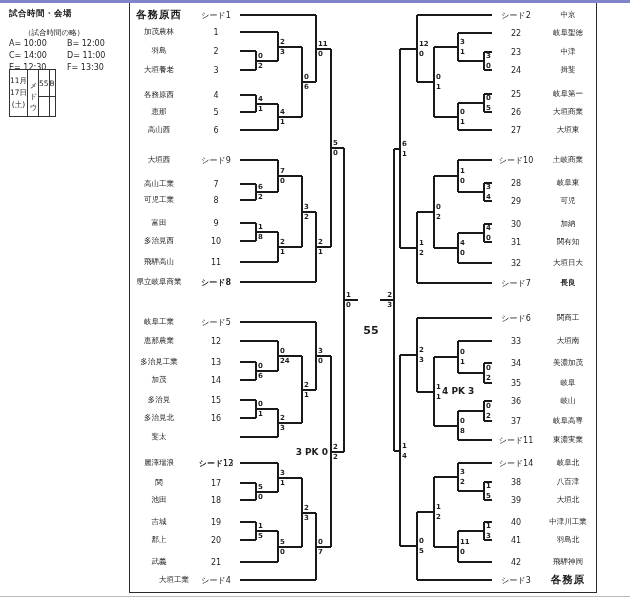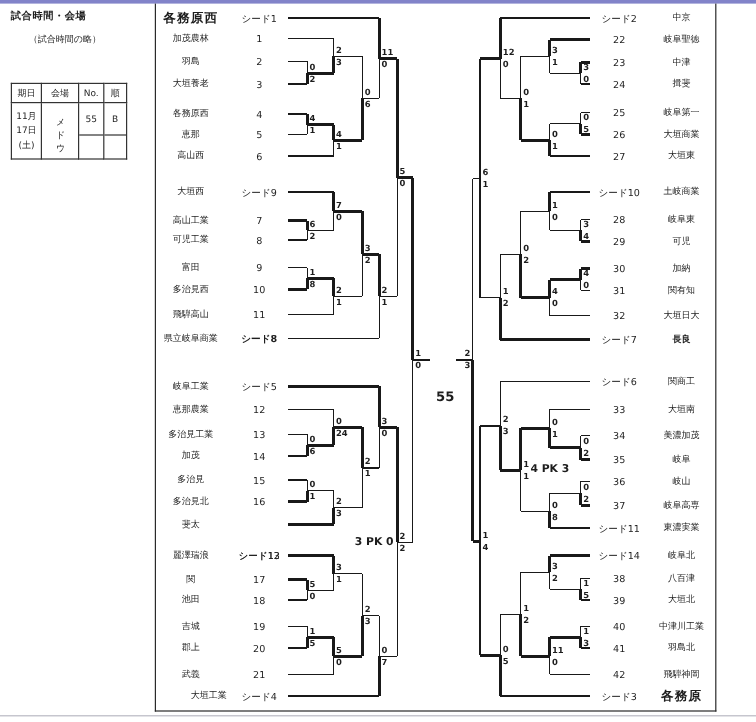--- a/index.html
+++ b/index.html
@@ -42,28 +42,30 @@
 </head>
 <body>
 
 <div id="topbar" style="background: rgb(130, 131, 201);"></div>
 <div id="bracket-border"></div>
 <div id="page-edge"></div>
 
 <div id="schedule">
   <div class="panel-title">試合時間・会場</div>
   <div class="panel-note">（試合時間の略）</div>
+  <div id="times">
+    <span>A= 10:00</span>
+    <span>B= 12:00</span>
+    <span>C= 14:00</span>
+    <span>D= 11:00</span>
+    <span>E= 12:30</span>
+    <span>F= 13:30</span>
+  </div>
   <table class="sched">
     <tbody>
-        <tr>
-      <th class="col-date">期日</th>
-      <th class="col-venue">会場</th>
-      <th class="col-no">No.</th>
-      <th class="col-ord">順</th>
-    </tr>
     <tr>
       <td class="cell-date">11月
 17日
 (土)</td>
       <td class="cell-venue">
         <div>メドウ</div>
       </td>
       <td>
         <div class="subcell">
           <div class="top">55</div>

